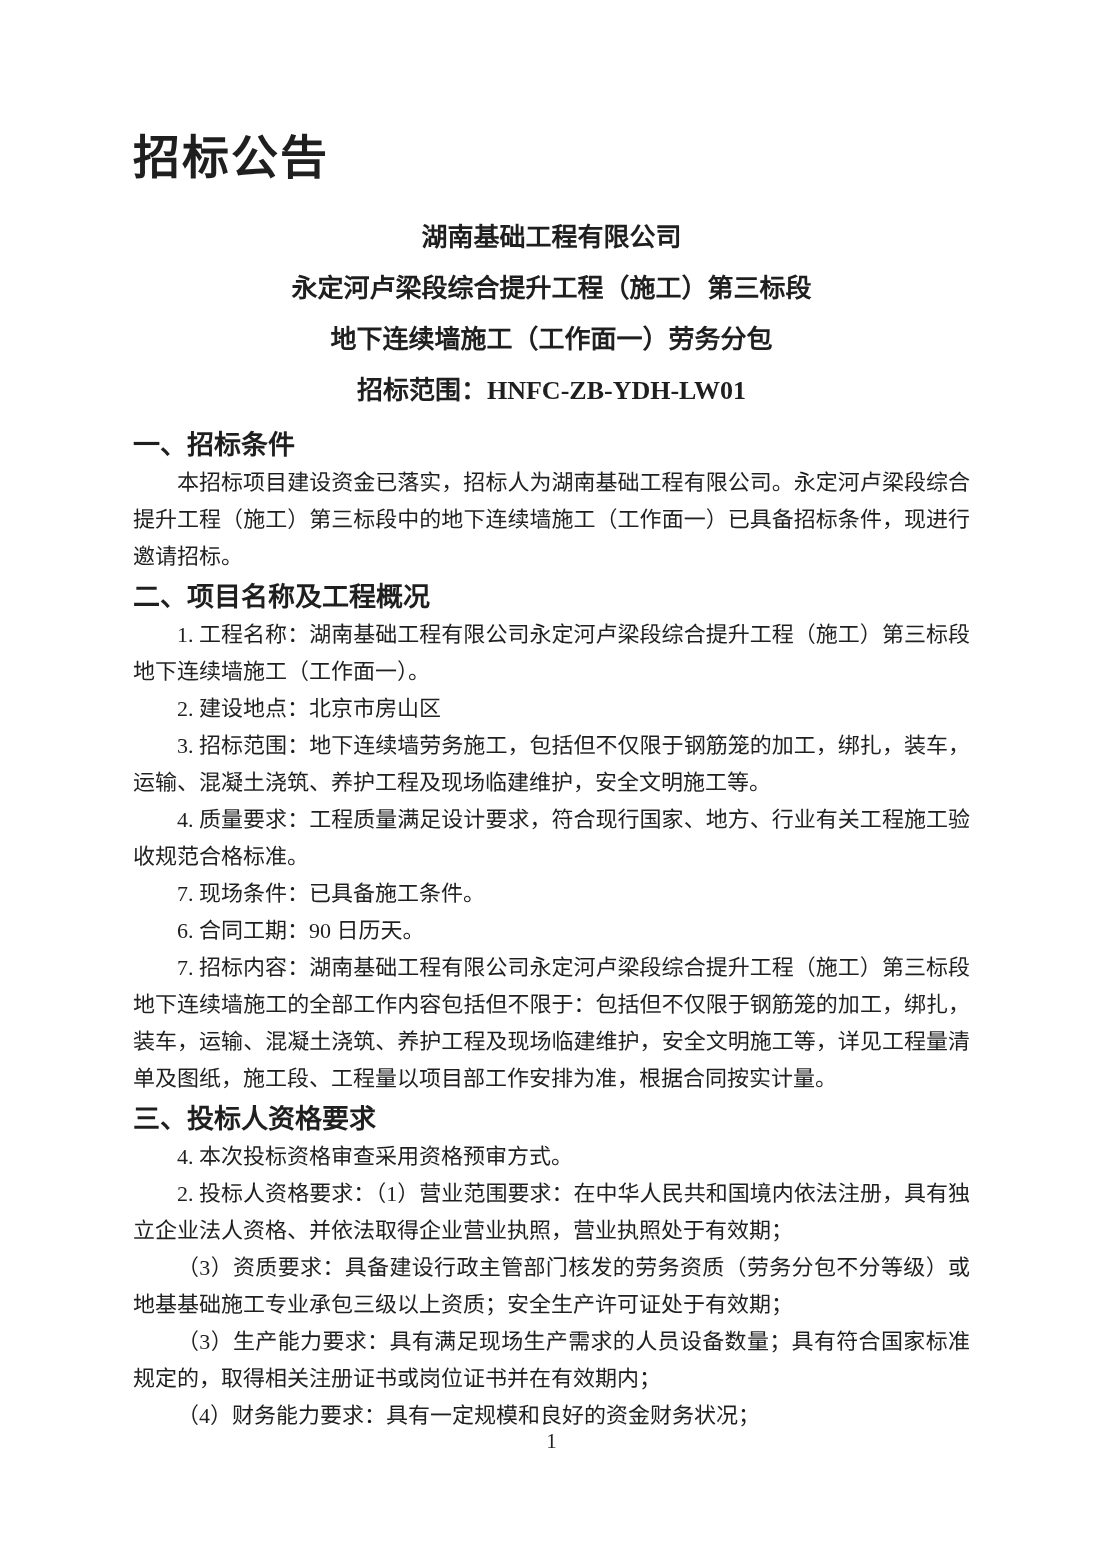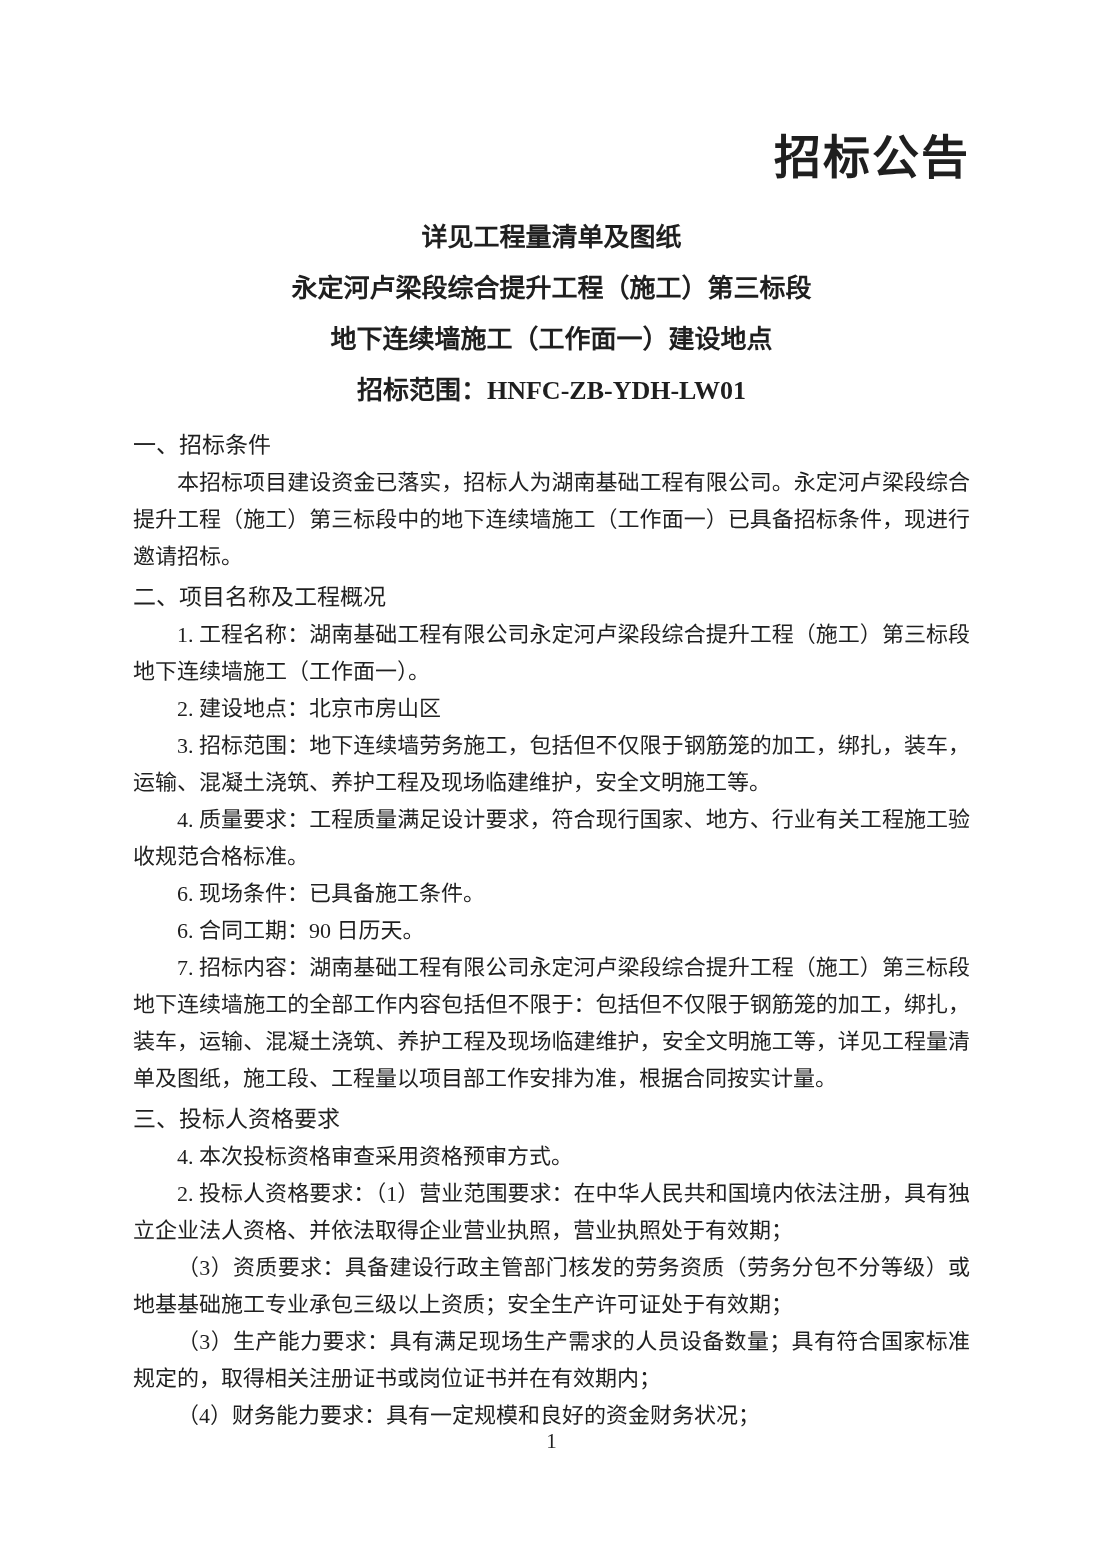--- a/index.html
+++ b/index.html
@@ -17,40 +17,40 @@
     box-sizing: border-box;
     padding: 118px 133px 0 133px;
     font-family: "Liberation Serif", "DejaVu Serif", serif;
     overflow: hidden;
   }
   .doc-title {
     margin: 0;
     font-size: 47px;
     line-height: 80px;
     font-weight: bold;
-    text-align: right;
+    text-align: left;
     letter-spacing: 2px;
     font-family: "Liberation Serif", "DejaVu Serif", serif;
   }
   .subtitles {
     margin-top: 14px;
   }
   .subtitle {
     margin: 0;
     font-size: 26px;
     line-height: 51px;
     font-weight: bold;
     text-align: center;
     font-family: "Liberation Serif", "DejaVu Serif", serif;
   }
   .section-heading {
     margin: 3px 0 0 0;
-    font-size: 23px;
+    font-size: 27px;
     line-height: 38px;
-    font-weight: normal;
+    font-weight: bold;
     font-family: "Liberation Sans", "DejaVu Sans", sans-serif;
   }
   .section-heading.first {
     margin-top: 10px;
   }
   .para {
     margin: 0;
     font-size: 22px;
     line-height: 37px;
     text-align: justify;
@@ -71,35 +71,35 @@
   }
 </style>
 </head>
 <body>
 
 <div class="page" style="--fg: #1f1f1f; --bg: #ffffff;">
 
   <h1 class="doc-title">招标公告</h1>
 
   <div class="subtitles">
-    <p class="subtitle">详见工程量清单及图纸</p>
+    <p class="subtitle">湖南基础工程有限公司</p>
     <p class="subtitle">永定河卢梁段综合提升工程（施工）第三标段</p>
-    <p class="subtitle">地下连续墙施工（工作面一）建设地点</p>
+    <p class="subtitle">地下连续墙施工（工作面一）劳务分包</p>
     <p class="subtitle">招标范围：HNFC-ZB-YDH-LW01</p>
   </div>
 
   <h2 class="section-heading first">一、招标条件</h2>
   <p class="para">本招标项目建设资金已落实，招标人为湖南基础工程有限公司。永定河卢梁段综合提升工程（施工）第三标段中的地下连续墙施工（工作面一）已具备招标条件，现进行邀请招标。</p>
 
   <h2 class="section-heading">二、项目名称及工程概况</h2>
   <p class="para">1. 工程名称：湖南基础工程有限公司永定河卢梁段综合提升工程（施工）第三标段地下连续墙施工（工作面一）。</p>
   <p class="para">2. 建设地点：北京市房山区</p>
   <p class="para">3. 招标范围：地下连续墙劳务施工，包括但不仅限于钢筋笼的加工，绑扎，装车，运输、混凝土浇筑、养护工程及现场临建维护，安全文明施工等。</p>
   <p class="para">4. 质量要求：工程质量满足设计要求，符合现行国家、地方、行业有关工程施工验收规范合格标准。</p>
-  <p class="para">6. 现场条件：已具备施工条件。</p>
+  <p class="para">7. 现场条件：已具备施工条件。</p>
   <p class="para"><span>6. 合同工期：</span><span class="u">90 日历天</span><span>。</span></p>
   <p class="para">7. 招标内容：湖南基础工程有限公司永定河卢梁段综合提升工程（施工）第三标段地下连续墙施工的全部工作内容包括但不限于：包括但不仅限于钢筋笼的加工，绑扎，装车，运输、混凝土浇筑、养护工程及现场临建维护，安全文明施工等，详见工程量清单及图纸，施工段、工程量以项目部工作安排为准，根据合同按实计量。</p>
 
   <h2 class="section-heading">三、投标人资格要求</h2>
   <p class="para">4. 本次投标资格审查采用资格预审方式。</p>
   <p class="para">2. 投标人资格要求：（1）营业范围要求：在中华人民共和国境内依法注册，具有独立企业法人资格、并依法取得企业营业执照，营业执照处于有效期；</p>
   <p class="para">（3）资质要求：具备建设行政主管部门核发的劳务资质（劳务分包不分等级）或地基基础施工专业承包三级以上资质；安全生产许可证处于有效期；</p>
   <p class="para">（3）生产能力要求：具有满足现场生产需求的人员设备数量；具有符合国家标准规定的，取得相关注册证书或岗位证书并在有效期内；</p>
   <p class="para">（4）财务能力要求：具有一定规模和良好的资金财务状况；</p>
 

